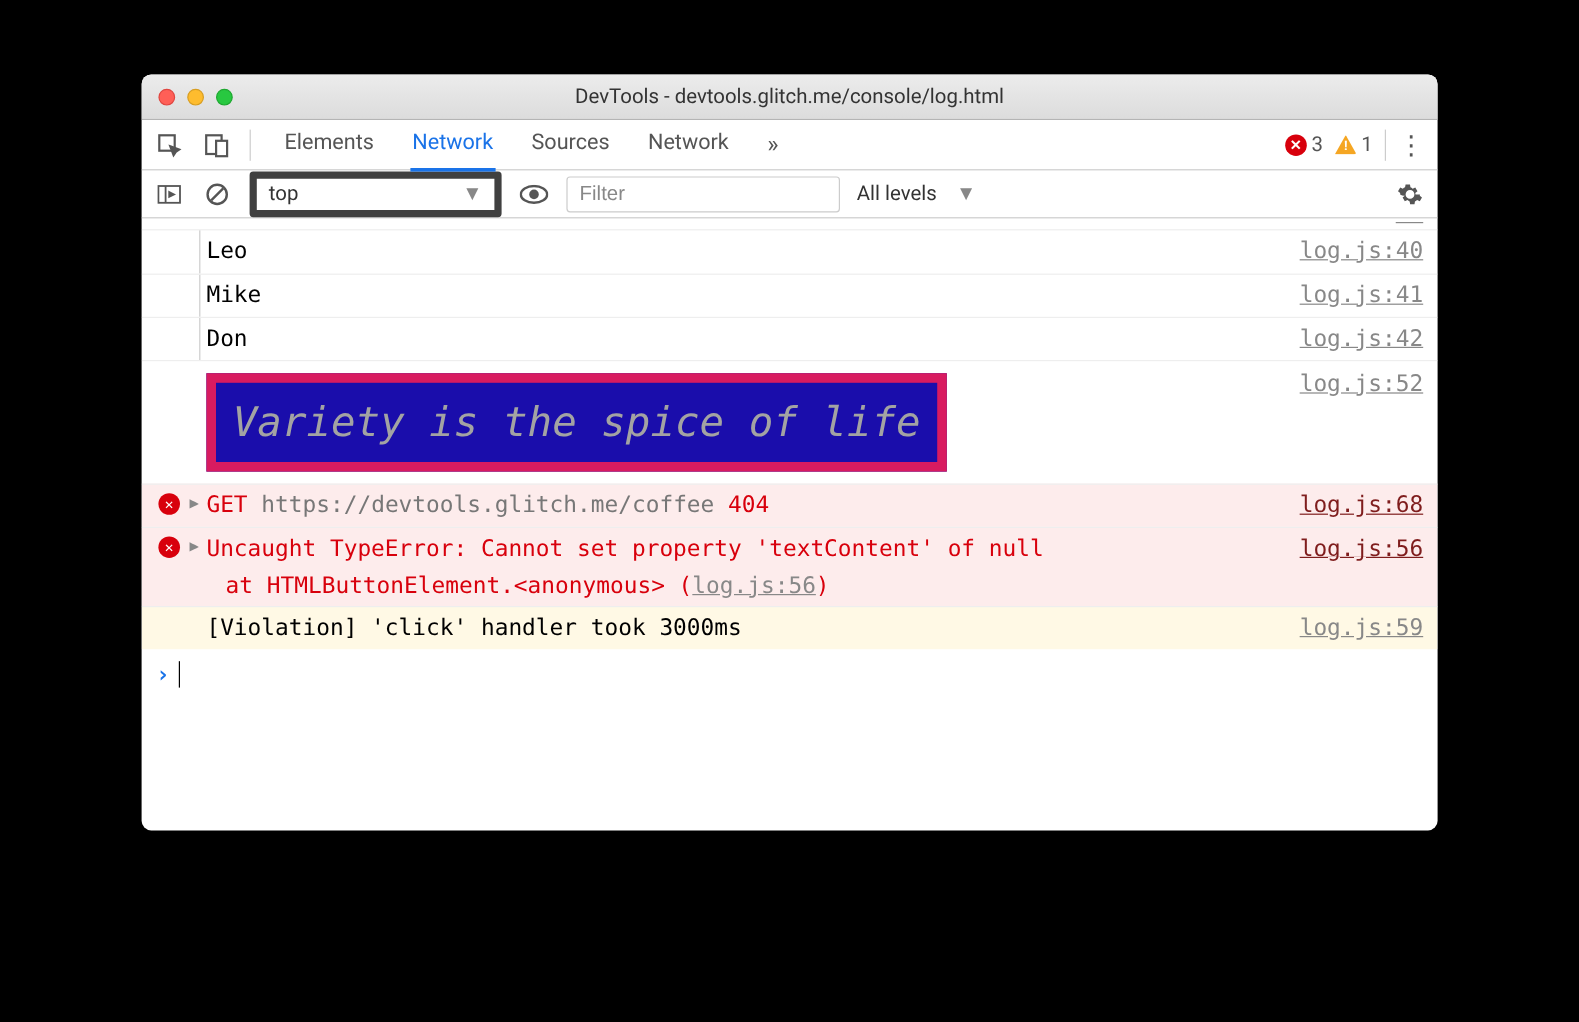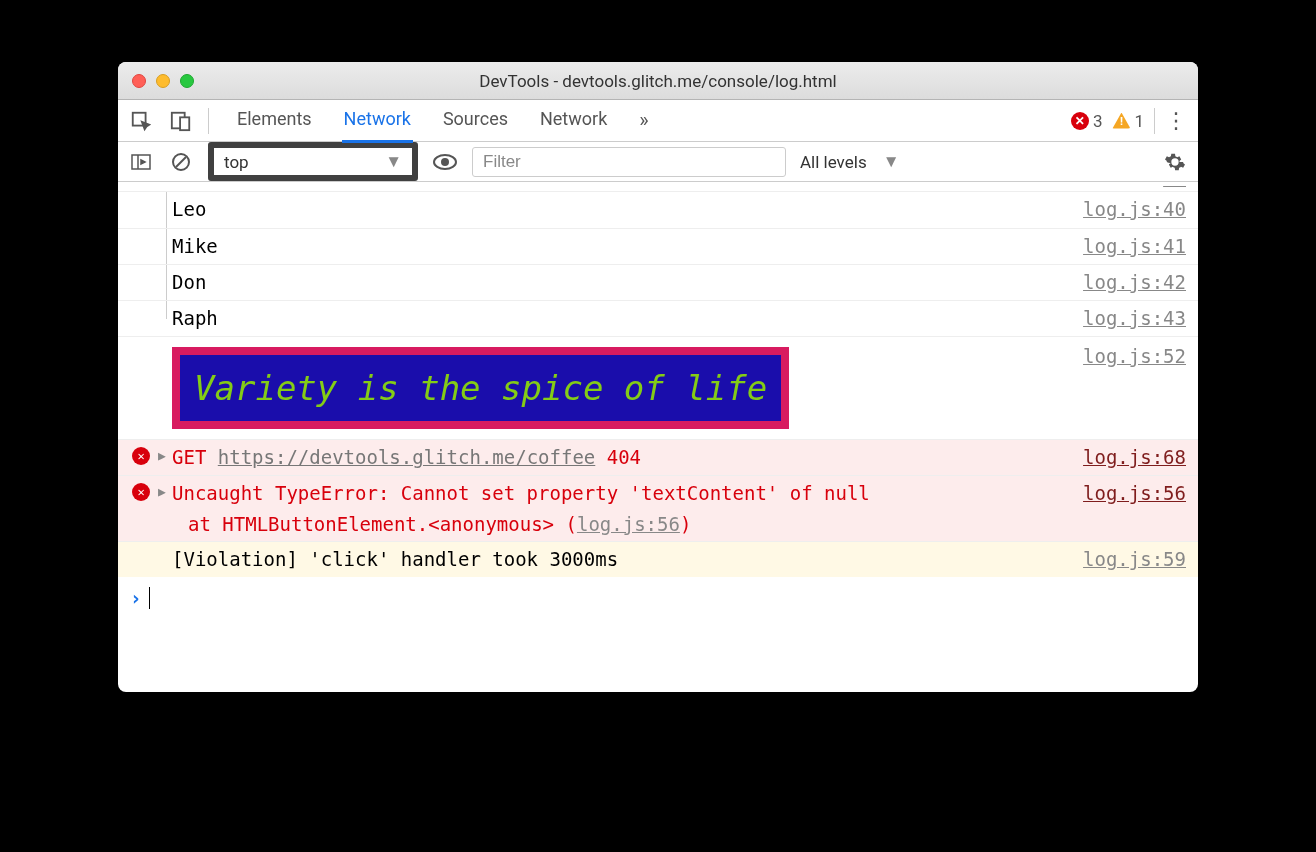--- a/index.html
+++ b/index.html
@@ -15,37 +15,37 @@
 .tabs { display:flex; gap:28px; margin-left:12px; font-size:18px; color:#555; }
 .tab{cursor:pointer;padding:8px 2px 10px;position:relative}
 .tab.active{color:#1a73e8}
 .tab.active::after{content:"";position:absolute;left:0;right:0;bottom:-1px;height:3px;background:#1a73e8}
 .tb-right{margin-left:auto;display:flex;align-items:center;gap:10px;color:#555}
 .badge{display:flex;align-items:center;gap:4px;font-size:17px}
 .badge-ico{width:18px;height:18px;border-radius:50%;display:flex;align-items:center;justify-content:center;color:#fff;font-size:12px;font-weight:bold}
 .kebab{font-size:22px;letter-spacing:1px;color:#555;cursor:pointer}
 .filterbar{height:40px;border-bottom:1px solid #ccc;display:flex;align-items:center;padding:0 10px;gap:14px;font-size:17px;color:#333}
 .sel{display:flex;align-items:center;gap:6px;border:6px solid #404040;padding:3px 10px;border-radius:3px;cursor:pointer;min-width:210px;justify-content:space-between}
-.finput{border:1px solid #ccc;padding:4px 10px;font-size:17px;width:314px;border-radius:3px;color:#333}
+.finput{border:1px solid #ccc;padding:4px 10px;font-size:17px;width:228px;border-radius:3px;color:#333}
 .finput::placeholder{color:#888}
 .gear{margin-left:auto;cursor:pointer;color:#555}
 .logs{flex:1;overflow:auto;font-family:Menlo,Consolas,monospace;font-size:19px;line-height:1.6}
 .row{display:flex;border-top:1px solid #eee;padding:2px 12px 2px 54px;position:relative;min-height:36px;align-items:flex-start}
 .row.first{border-top:none}
 .row .src{margin-left:auto;color:#888;text-decoration:underline;white-space:nowrap;cursor:pointer;padding-left:12px}
 .row.tree{}
 .tree-line{position:absolute;left:48px;top:0;bottom:0;width:1px;background:#ccc}
 .row.err{background:#fdecec;color:#d8000c}
 .row.err .src{color:#7f1d1d}
 .row.warn{background:#fff9e5}
 .ico{position:absolute;left:14px;top:7px;width:18px;height:18px;border-radius:50%;display:flex;align-items:center;justify-content:center;color:#fff;font-size:12px;font-weight:bold}
 .ico.e{background:#d8000c}
 .expand{position:absolute;left:40px;top:6px;color:#888;font-size:13px;cursor:pointer}
-.styled-msg{display:inline-block;background:#1a0dab;border:8px solid #d81b60;padding:6px 14px;color:#84cc16;font-style:italic;font-size:34px;font-family:Menlo,Consolas,monospace;margin:6px 0}
-.err-url{text-decoration:underline;color:#777}
+.styled-msg{display:inline-block;background:#1a0dab;border:8px solid #d81b60;padding:6px 14px;color:#a3a3a3;font-style:italic;font-size:34px;font-family:Menlo,Consolas,monospace;margin:6px 0}
+.err-url{color:#777}
 .err-sub{padding-left:16px;color:#d8000c}
 .err-link{text-decoration:underline;color:#888}
 .prompt{padding:6px 12px;display:flex;align-items:center;gap:8px;font-family:Menlo,monospace;font-size:19px}
 .prompt-car{color:#1a73e8;font-weight:bold}
 .cursor{width:1px;height:22px;background:#000}
 .levels{display:flex;align-items:center;gap:16px;cursor:pointer}
 svg{display:block}
 .row.styled{padding:4px 12px 4px 54px}
 .partial{height:10px;border-bottom:1px solid #eee;position:relative}
 .partial .src{position:absolute;right:12px;bottom:-2px}
@@ -149,25 +149,20 @@
     <div class="row tree">
       <div class="tree-line"></div>
       <span>Mike</span>
       <span class="src">log.js:41</span>
     </div>
     <div class="row tree">
       <div class="tree-line"></div>
       <span>Don</span>
       <span class="src">log.js:42</span>
     </div>
-    <div class="row tree">
-      <div class="tree-line" style="bottom:50%"></div>
-      <span>Raph</span>
-      <span class="src">log.js:43</span>
-    </div>
 
     <div class="row styled">
       <span class="styled-msg">Variety is the spice of life</span>
       <span class="src">log.js:52</span>
     </div>
 
     <div class="row err">
       <div class="ico e">✕</div>
       <div class="expand">▶</div>
       <div>

